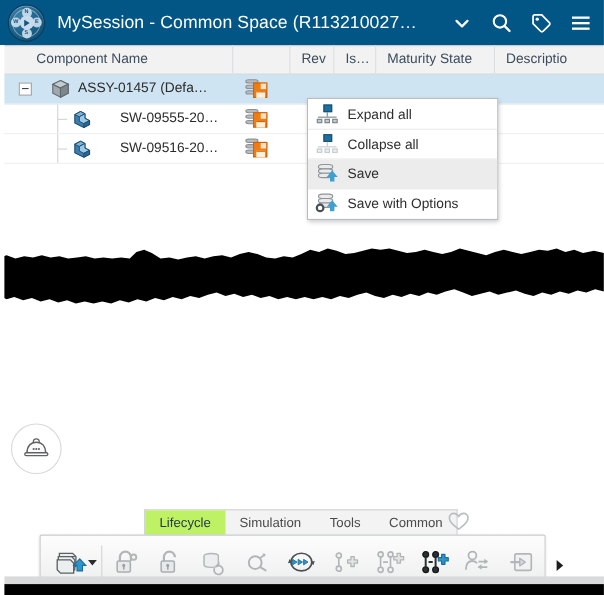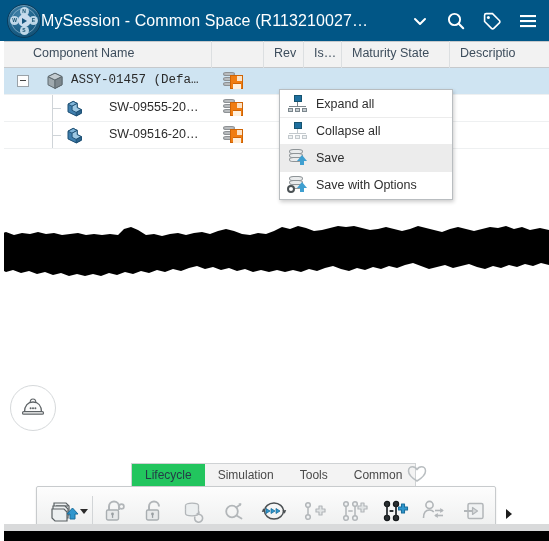--- a/index.html
+++ b/index.html
@@ -60,20 +60,21 @@
     text-align: center; font-weight: bold;
   }
   .compass .q.n { left: 50%; top: 2px; margin-left: -4.5px; }
   .compass .q.s { left: 50%; bottom: 2px; margin-left: -4.5px; }
   .compass .q.w { left: 2px; top: 50%; margin-top: -4.5px; }
   .compass .q.e { right: 2px; top: 50%; margin-top: -4.5px; }
 
   .title-text {
     color: #ffffff;
     font-size: 16px;
+    margin-left: 11px;
     white-space: nowrap;
     overflow: hidden;
     flex: 1 1 auto;
     letter-spacing: .1px;
   }
   .tb-icons { display: flex; align-items: center; gap: 14px; flex: 0 0 auto; }
   .tb-icon { width: 22px; height: 22px; cursor: pointer;
              display: flex; align-items: center; justify-content: center; }
   .tb-icon svg { display: block; }
 
@@ -139,21 +140,21 @@
   }
   .tguide.last { height: 14px; }
 
   .node-icon { position: absolute; width: 20px; height: 20px; }
   .node-icon.root { left: 44px; top: 3px; }
   .node-icon.child { left: 64px; top: 3px; }
   .node-label {
     position: absolute; font-size: 12.5px; color: #2b2b2b;
     white-space: nowrap;
   }
-  .node-label.root  { left: 70px; top: 5px; font-family: Liberation Mono, monospace; }
+  .node-label.root  { left: 70px; top: 5px; }
   .node-label.child { left: 108px; top: 5px; }
 
   .status-icon { position: absolute; left: 222px; top: 3px; width: 22px; height: 20px; }
 
   
   .dbstack { position: absolute; left: 0; top: 1px; width: 13px; height: 17px; }
   .dbstack .lay {
     position: absolute; left: 0; width: 12px; height: 4px;
     background: #b9bcbe; border: 1px solid #8d9194; border-radius: 3px/2px;
     box-sizing: border-box;
@@ -286,21 +287,21 @@
     z-index: 20;
     box-sizing: border-box;
   }
   .tab {
     padding: 0 13px;
     display: flex; align-items: center; justify-content: center;
     font-size: 12px; color: #4a4a4a;
     cursor: pointer;
     white-space: nowrap;
   }
-  .tab.active { background: #22c55e; color: #243b47; }
+  .tab.active { background: #bef264; color: #243b47; }
   .heart-wrap {
     position: absolute; left: 404px; top: 462px;
     width: 26px; height: 24px; z-index: 21;
     display: flex; align-items: center; justify-content: center;
   }
 
   
   .actionbar {
     position: absolute; left: 36px; top: 486px;
     width: 460px; height: 50px;

